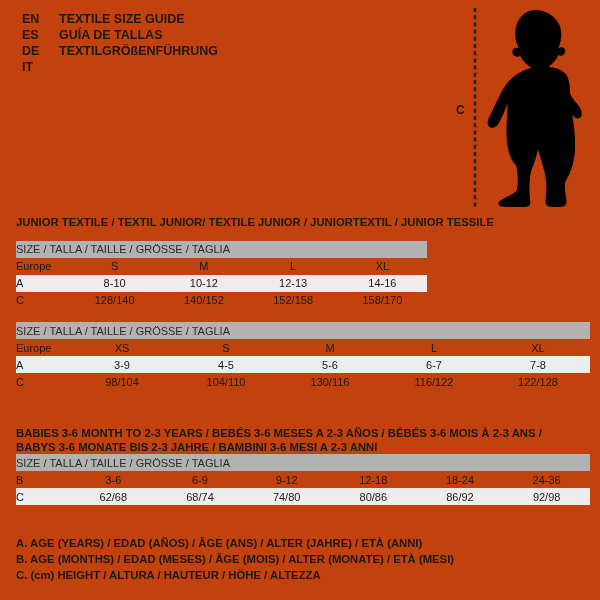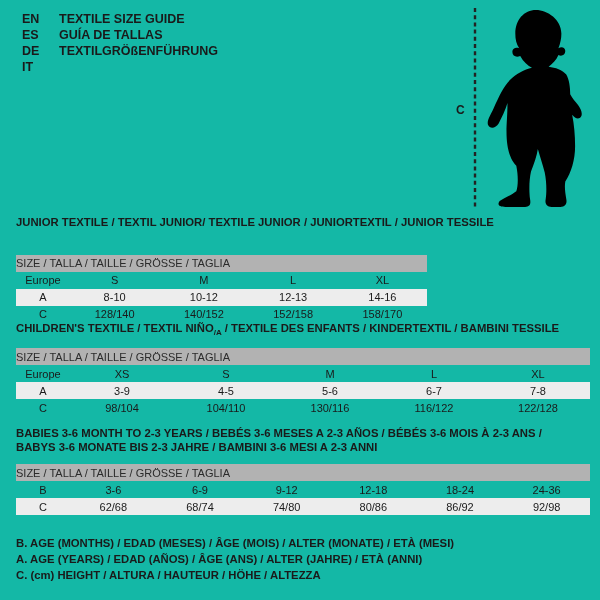--- a/index.html
+++ b/index.html
@@ -8,47 +8,47 @@
     --text:#1a1a1a;
     --silhouette:#000000;
   }
   html,body{margin:0;padding:0;overflow:hidden;}
   body{
     width:600px;height:600px;background:#ffffff;
     font-family:"Liberation Sans", sans-serif;
     color:var(--text);
     -webkit-font-smoothing:antialiased;
   }
-  .page{position:relative;width:600px;height:600px;overflow:hidden;background:#14b8a6;}
+  .page{position:relative;width:600px;height:600px;overflow:hidden;background:#c2410c;}
 
   
   .lang-block{position:absolute;left:22px;top:11px;}
   .lang-row{display:flex;font-weight:bold;font-size:12.5px;line-height:16px;white-space:nowrap;}
   .lang-code{width:37px;flex:0 0 37px;}
 
   
   .figure-svg{position:absolute;left:448px;top:4px;}
   .figure-c-label{position:absolute;left:456px;top:103px;font-weight:bold;font-size:12px;}
 
   
   .size-section{position:absolute;left:16px;}
   .sec1{top:216px;width:411px;}
   .sec2{top:322px;width:574px;}
   .sec3{top:427px;width:574px;}
   .sec-title{font-weight:bold;font-size:11.3px;line-height:13.5px;white-space:nowrap;letter-spacing:0;}
-  .sec1 .sec-title{margin-bottom:25px;}
+  .sec1 .sec-title{margin-bottom:11px;}
   .sec2 .sec-title{margin-bottom:9px;}
-  .sec3 .sec-title{margin-bottom:10px;}
+  .sec3 .sec-title{}
   .title-sub{font-size:8px;vertical-align:-2.5px;}
 
   table.size-table{width:100%;border-collapse:collapse;table-layout:fixed;font-size:11px;}
   table.size-table td{padding:0;height:17px;vertical-align:middle;}
   td.banner{background:var(--banner-bg);height:18px;padding-left:5px;color:#2b2b2b;}
   tr.shaded td{background:var(--row-shaded);}
-  td.label{text-align:center;padding-left:5px;}
+  td.label{text-align:left;padding-left:5px;}
   td.cell{text-align:center;}
 
   
   .footnotes{position:absolute;left:16px;top:535px;font-weight:bold;font-size:11.3px;line-height:16px;white-space:nowrap;}
 </style>
 </head>
 <body>
 
 <div class="page">
 
@@ -122,23 +122,20 @@
             <td class="cell">128/140</td>
             <td class="cell">140/152</td>
             <td class="cell">152/158</td>
             <td class="cell">158/170</td>
           </tr>
         </tbody>
       </table>
   </section>
 
   <section class="size-section sec2">
-    <div class="sec-title">
-        <div class="title-line"><span>CHILDREN'S TEXTILE / TEXTIL NIÑO</span><span class="title-sub">/A</span><span> / TEXTILE DES ENFANTS / KINDERTEXTIL / BAMBINI TESSILE</span></div>
-      </div>
     <table class="size-table">
         <colgroup>
           <col style="width: 54px;">
           <col>
           <col>
           <col>
           <col>
           <col>
         </colgroup>
         <tbody>
@@ -208,18 +205,18 @@
             <td class="cell">74/80</td>
             <td class="cell">80/86</td>
             <td class="cell">86/92</td>
             <td class="cell">92/98</td>
           </tr>
         </tbody>
       </table>
   </section>
 
   <div class="footnotes">
+    <div class="footnote">A. AGE (YEARS) / EDAD (AÑOS) / ÂGE (ANS) / ALTER (JAHRE) / ETÀ (ANNI)</div>
     <div class="footnote">B. AGE (MONTHS) / EDAD (MESES) / ÂGE (MOIS) / ALTER (MONATE) / ETÀ (MESI)</div>
-    <div class="footnote">A. AGE (YEARS) / EDAD (AÑOS) / ÂGE (ANS) / ALTER (JAHRE) / ETÀ (ANNI)</div>
     <div class="footnote">C. (cm) HEIGHT / ALTURA / HAUTEUR / HÖHE / ALTEZZA</div>
   </div>
 
 </div>
 
 </body></html>

